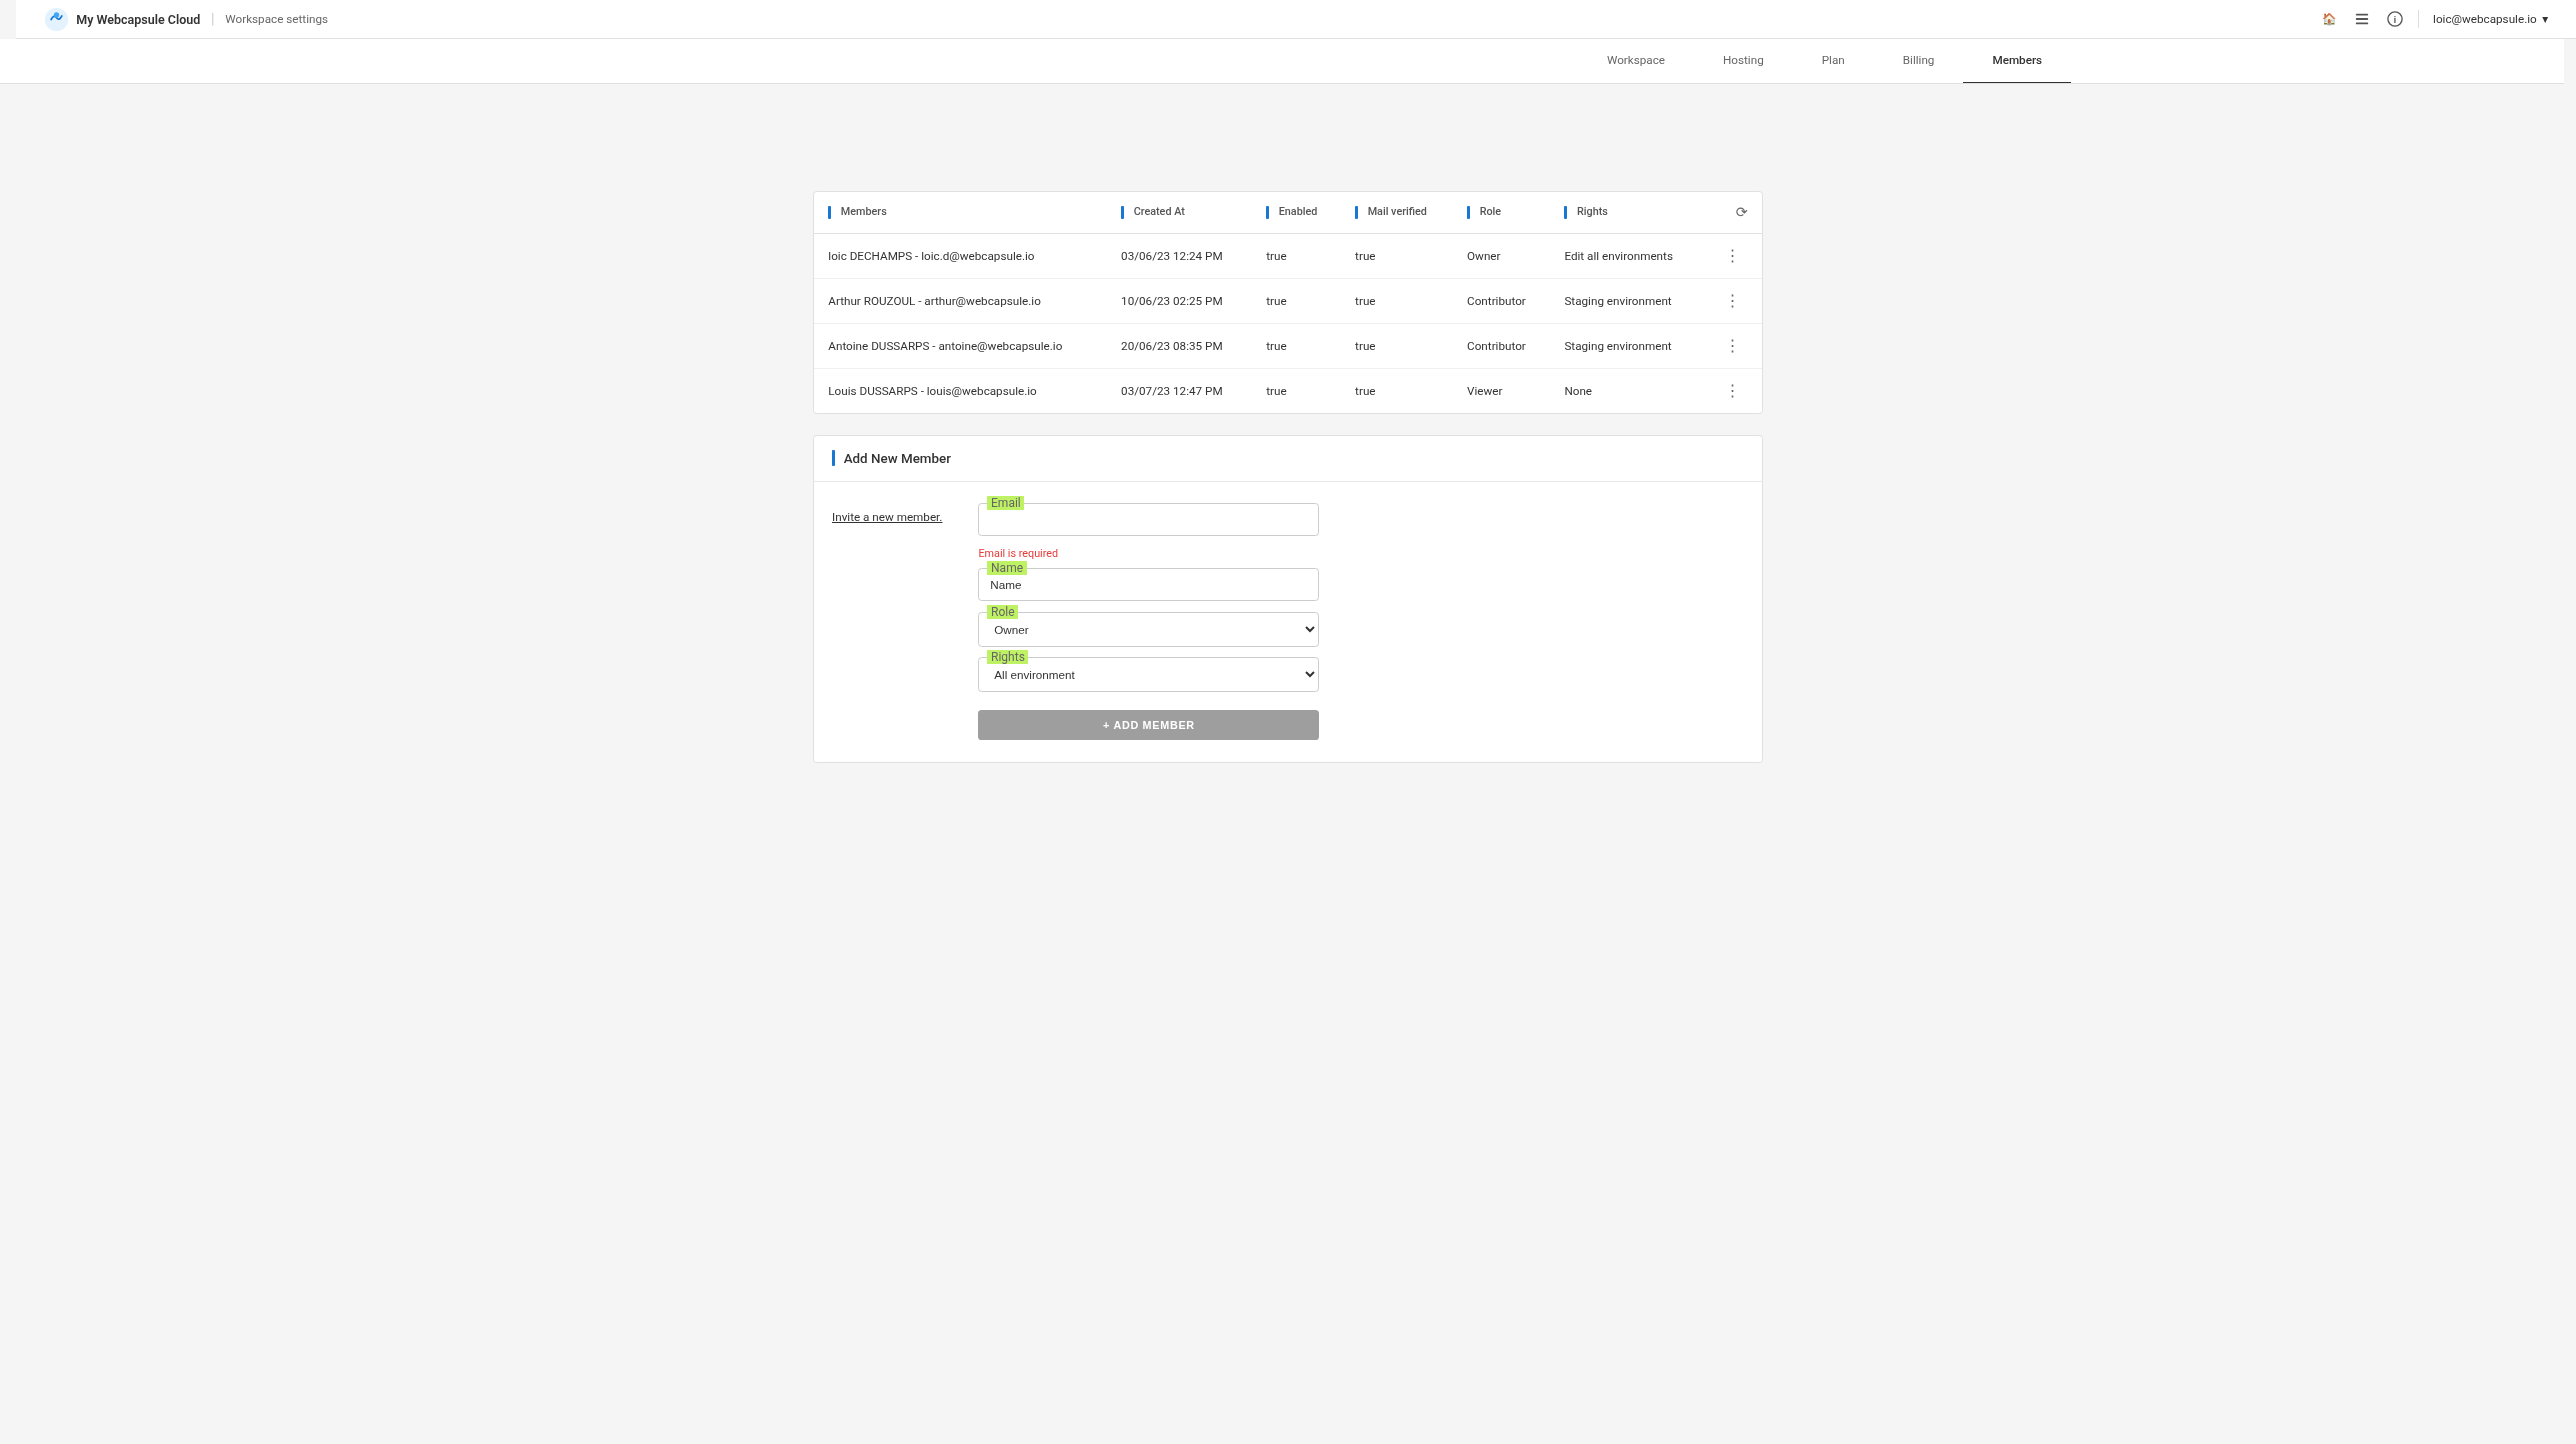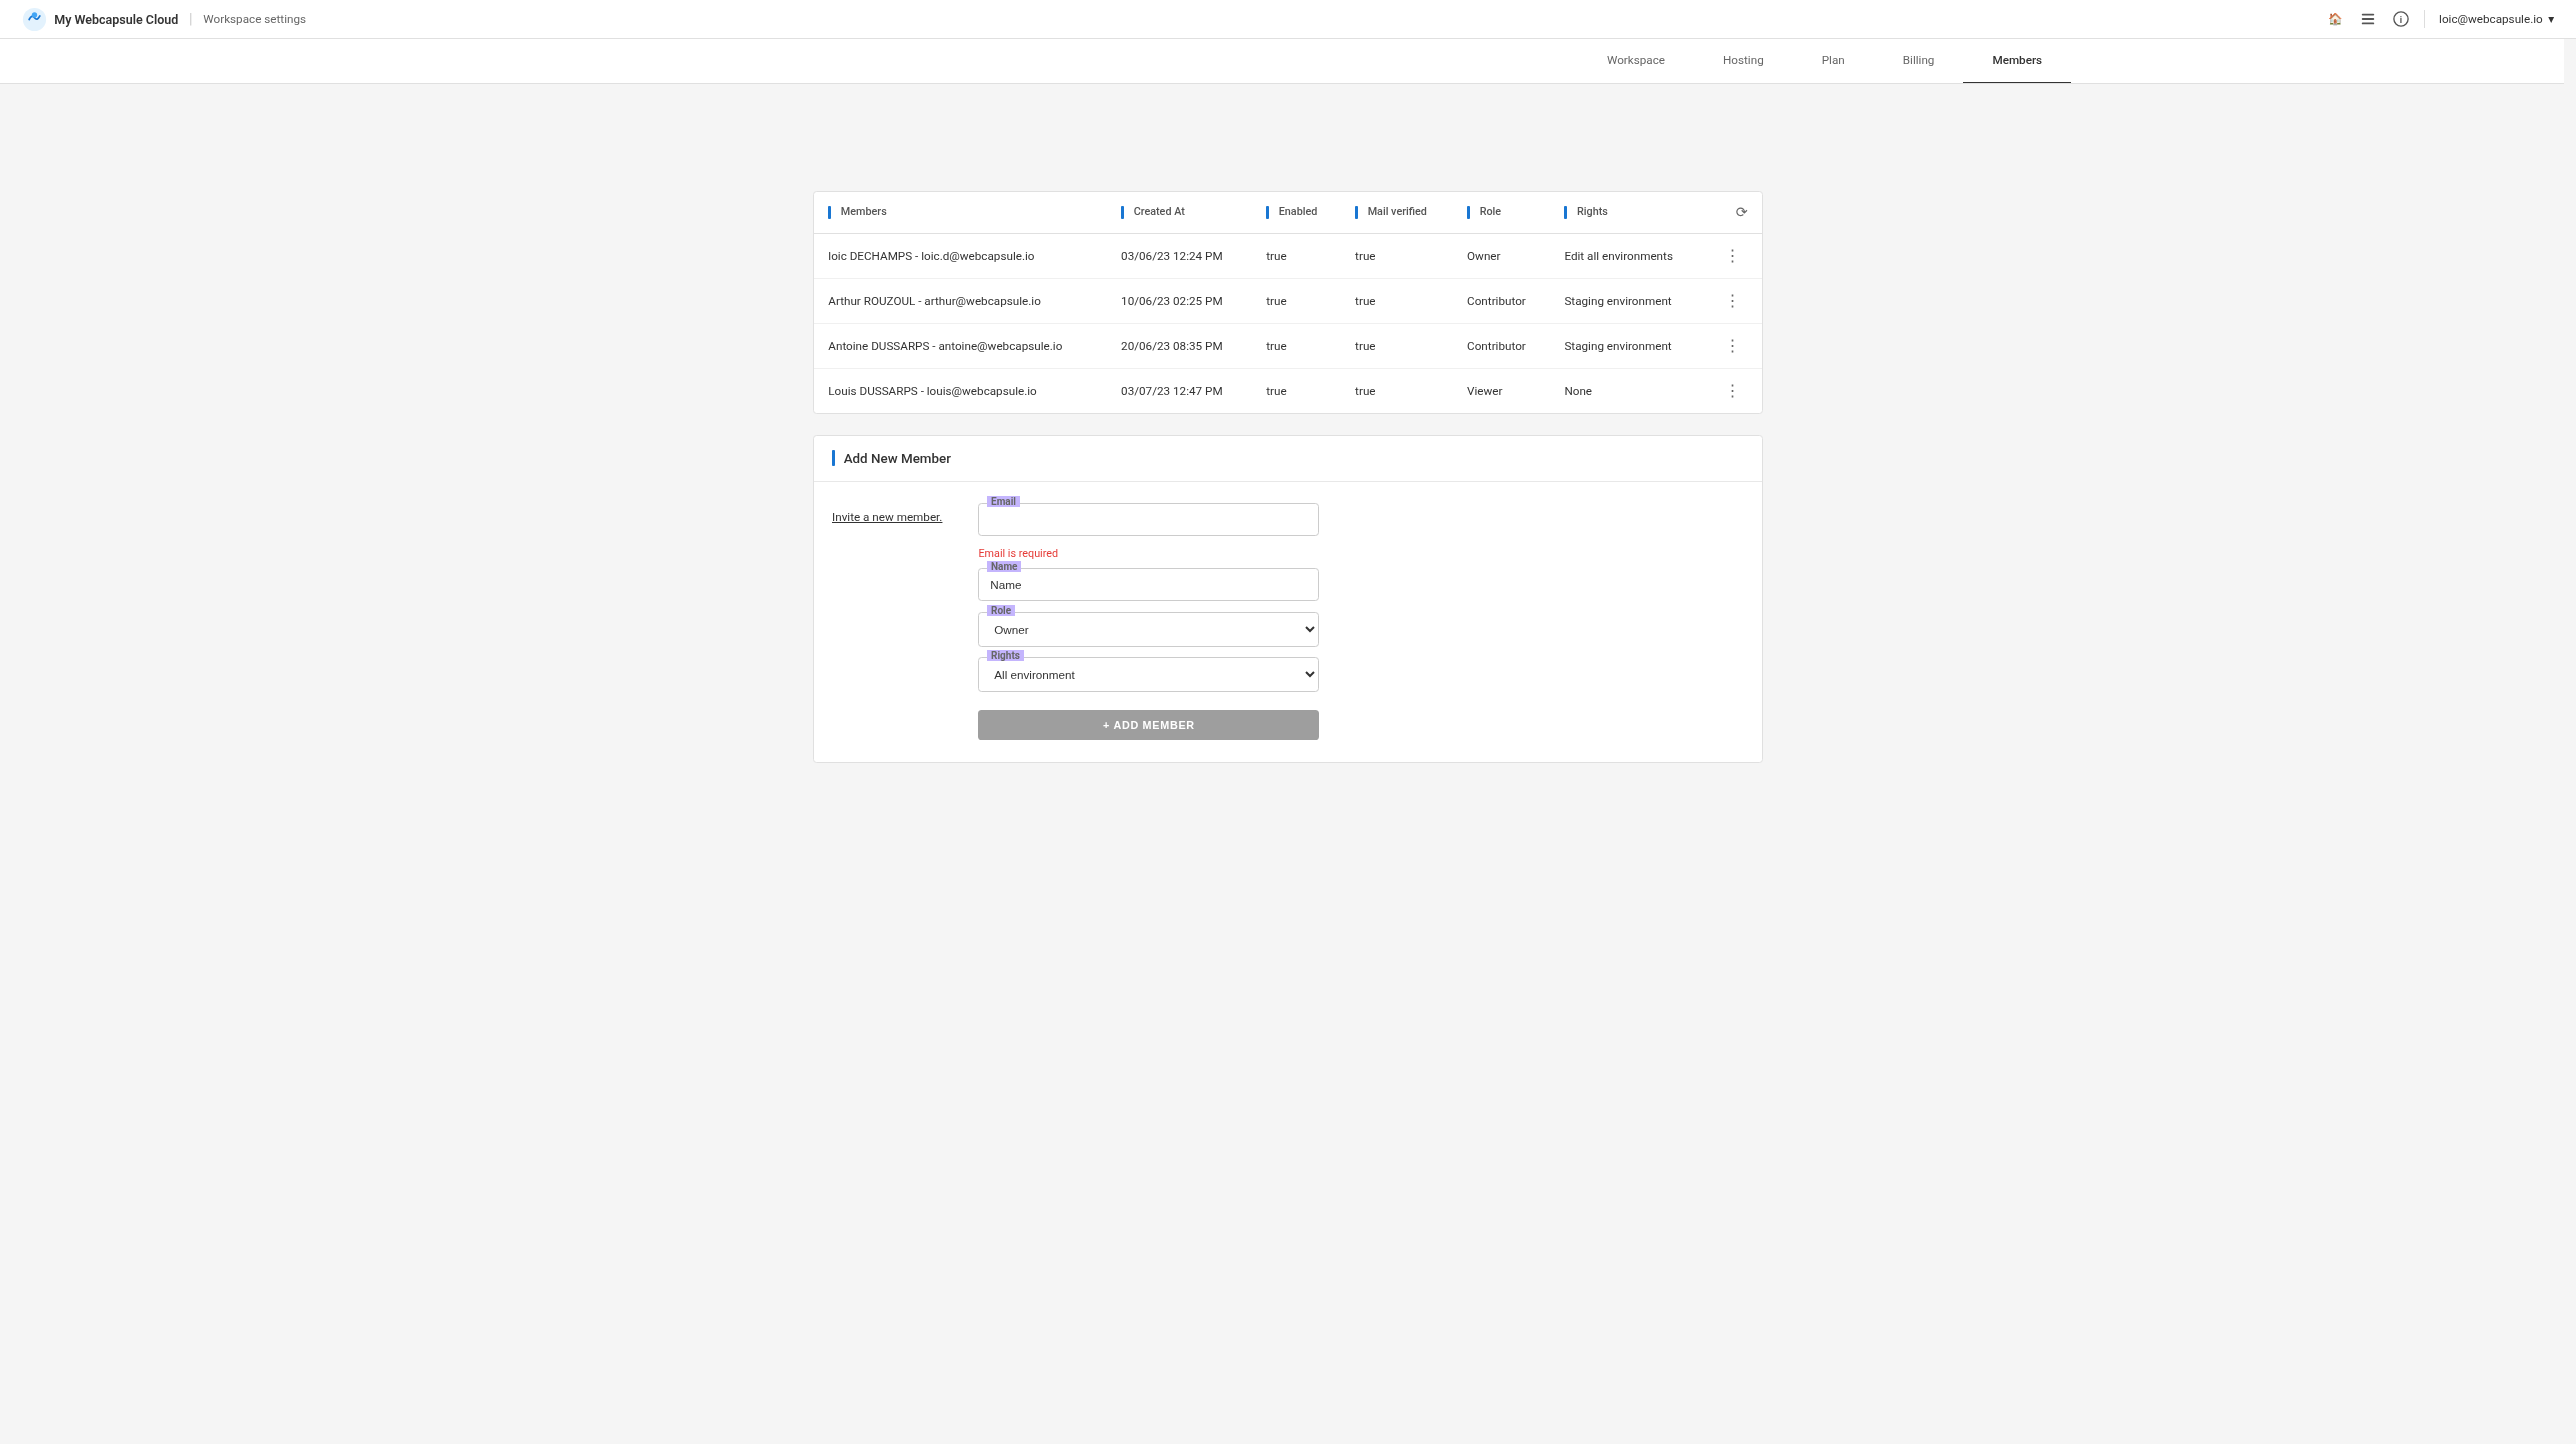--- a/index.html
+++ b/index.html
@@ -10,25 +10,25 @@
       font-size: 11.7px;
     }
 
     
     .navbar {
       display: flex;
       align-items: center;
       justify-content: space-between;
       background: #fff;
       border-bottom: 0.9px solid #e0e0e0;
-      padding: 0 22px;
+      padding: 0 28px;
       height: 39px;
       position: fixed;
       top: 0;
-      left: 0;
+      left: 16px;
       right: 0;
       z-index: 100;
     }
     .navbar-left {
       display: flex;
       align-items: center;
       gap: 10.8px;
     }
     .brand {
       display: flex;
@@ -245,25 +245,24 @@
 
     .form-field {
       margin-bottom: 10.8px;
       position: relative;
     }
 
     .form-field-label {
       position: absolute;
       top: -7.2px;
       left: 9px;
-      background: #c4b5fd;
+      background: #bef264;
       padding: 0 3.6px;
-      font-size: 10px;
+      font-size: 12px;
       color: #666;
-      font-weight: bold;
     }
 
     .form-input {
       width: 100%;
       padding: 9px 10.8px;
       border: 0.9px solid #ccc;
       border-radius: 3.6px;
       font-size: 11.7px;
       color: #333;
       background: #fff;

